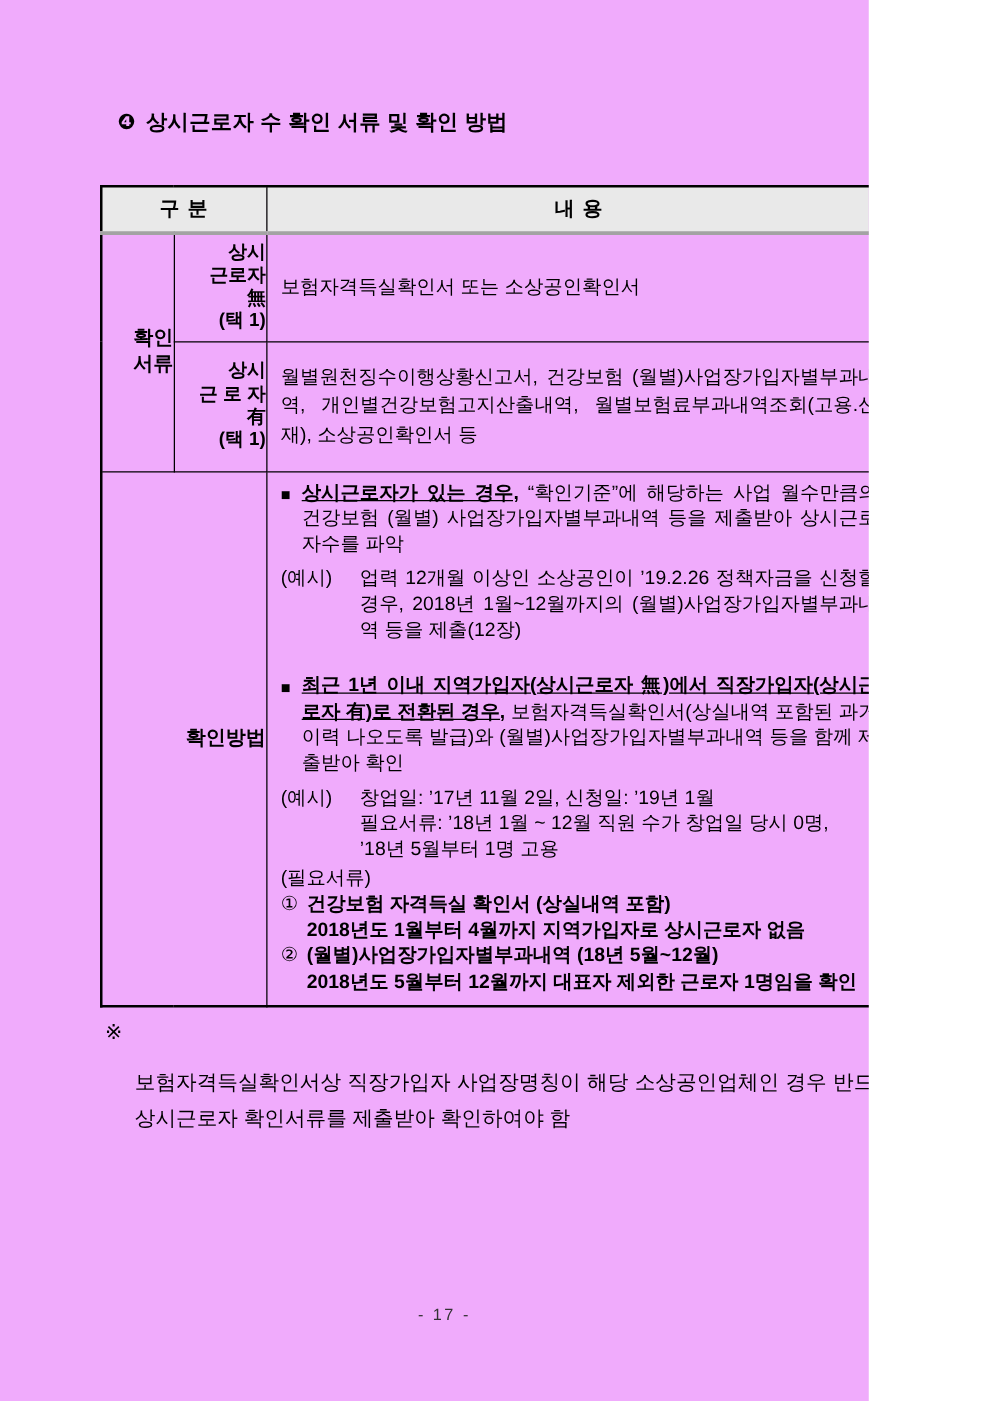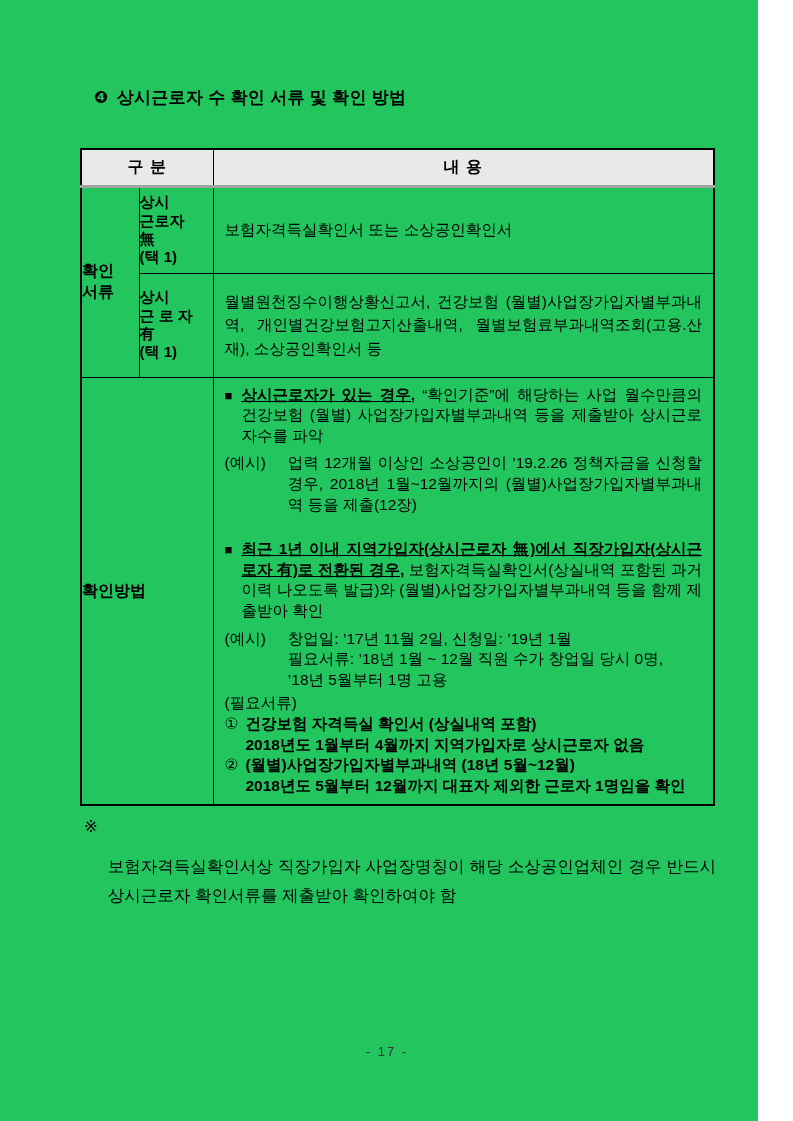--- a/index.html
+++ b/index.html
@@ -1,21 +1,21 @@
 <!DOCTYPE html>
 <html lang="ko"><head>
 <meta charset="utf-8">
 <style>
   * { margin: 0; padding: 0; box-sizing: border-box; }
   html, body { background: #ffffff; }
   .page {
     position: relative;
-    width: 758px;
+    width: 695px;
     height: 1121px;
-    background: #22c55e;
+    background: #f0abfc;
     color: #000000;
     font-family: "Liberation Sans", "DejaVu Sans", sans-serif;
     overflow: hidden;
   }
 
   
   .doc-title {
     position: absolute;
     left: 94px;
     top: 86px;
@@ -49,29 +49,29 @@
     font-weight: bold;
     text-align: center;
     vertical-align: middle;
     border-bottom: 3px solid #a3a3a3;
     letter-spacing: 1px;
   }
 
   .row-label {
     font-size: 16px;
     font-weight: bold;
-    text-align: left;
+    text-align: right;
     vertical-align: middle;
     white-space: pre-line;
     line-height: 1.3;
   }
   .sub-label {
     font-size: 15px;
     font-weight: bold;
-    text-align: left;
+    text-align: right;
     vertical-align: middle;
     white-space: pre-line;
     line-height: 1.22;
   }
   .content-cell {
     font-size: 15.5px;
     line-height: 1.5;
     text-align: justify;
     vertical-align: middle;
     padding: 8px 11px;

